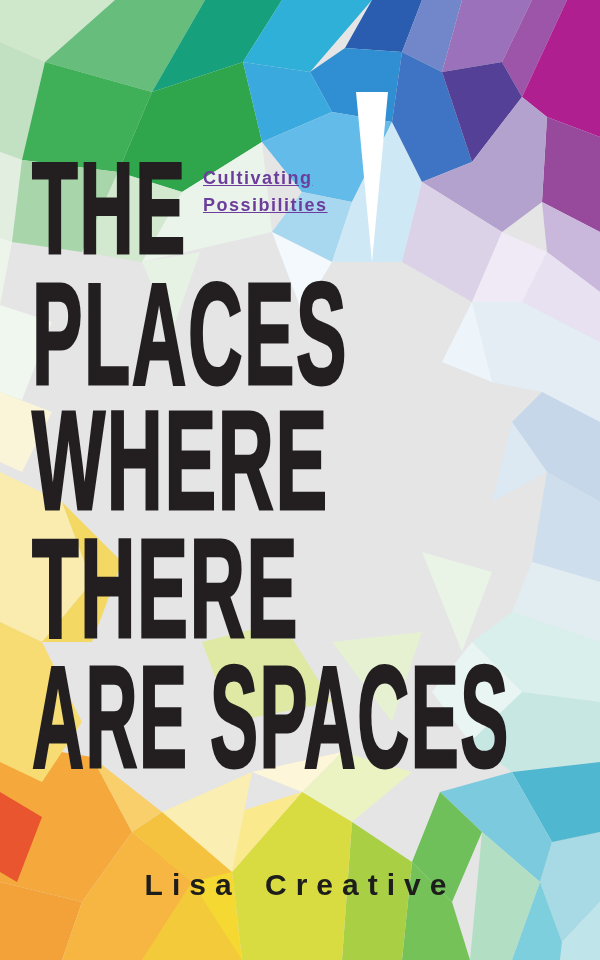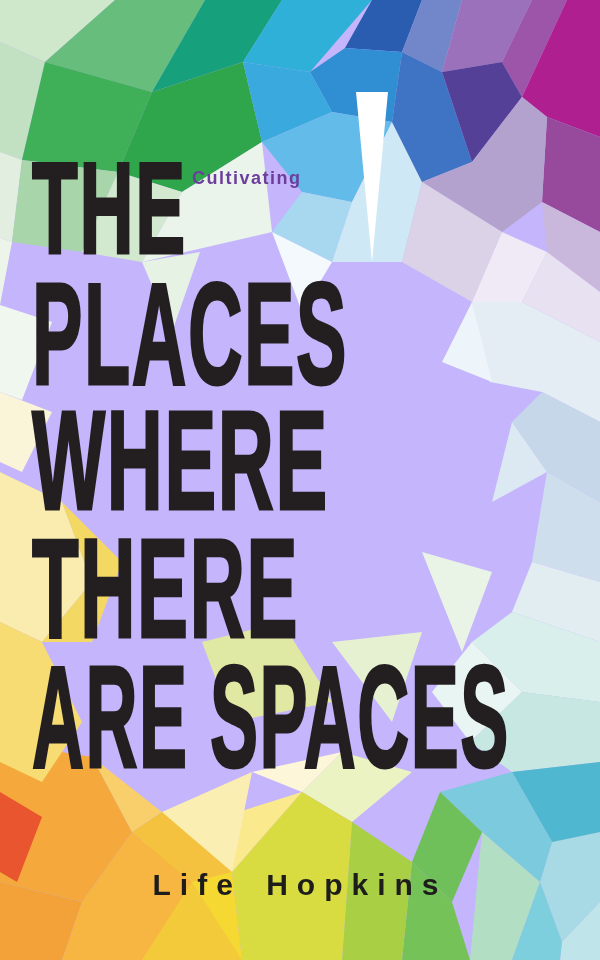--- a/index.html
+++ b/index.html
@@ -1,36 +1,36 @@
 <!DOCTYPE html>
 <html><head>
 <meta charset="utf-8">
 <style>
   html,body{margin:0;padding:0;background:#888;}
   .cover{
     position:relative;width:600px;height:960px;margin:0 auto;
-    background:#c4b5fd;overflow:hidden;
+    background:#e5e5e5;overflow:hidden;
     font-family:"Liberation Sans",sans-serif;
   }
   .bg{position:absolute;left:0;top:0;width:600px;height:960px;display:block;}
   
   .trow{
     position:absolute;left:32px;line-height:1;white-space:nowrap;
     font-weight:700;color:#231f20;-webkit-text-stroke:3px #231f20;
     letter-spacing:3px;transform-origin:0 0;
   }
   .t1{top:143px;font-size:130px;transform:scaleX(.576);}
   .t2{top:263px;font-size:144px;transform:scaleX(.525);}
   .t3{top:390px;font-size:141px;transform:scaleX(.55);}
   .t4{top:518px;font-size:141px;transform:scaleX(.542);}
   .t5{top:646px;font-size:144px;transform:scaleX(.50);}
   .subtitle{
-    position:absolute;left:192px;top:165px;
+    position:absolute;left:203px;top:165px;
     font-size:18px;line-height:27px;font-weight:700;
-    letter-spacing:1.5px;color:#6c3d9c;
+    letter-spacing:1.5px;color:#6c3d9c;text-decoration:underline;
   }
   .author{
     position:absolute;left:0;right:0;top:868px;text-align:center;
     font-size:30px;font-weight:700;letter-spacing:9px;word-spacing:7px;
     color:#1d1d1b;
   }
 </style>
 </head>
 <body>
 
@@ -123,17 +123,18 @@
   </svg>
 
   <div class="trow t1">THE</div>
   <div class="trow t2">PLACES</div>
   <div class="trow t3">WHERE</div>
   <div class="trow t4">THERE</div>
   <div class="trow t5">ARE SPACES</div>
 
   <div class="subtitle">
     <div>Cultivating</div>
+    <div>Possibilities</div>
   </div>
 
-  <div class="author">Life Hopkins</div>
+  <div class="author">Lisa Creative</div>
 
 </div>
 
 </body></html>

